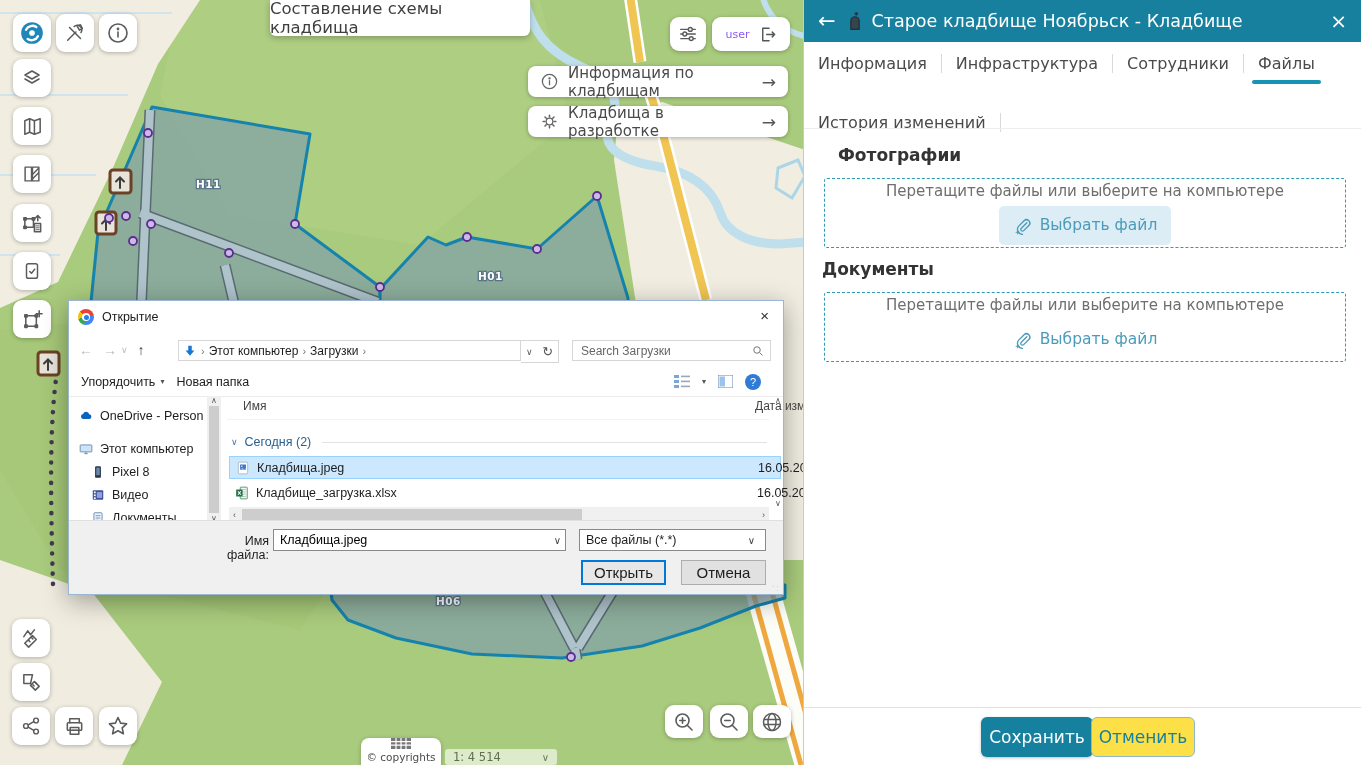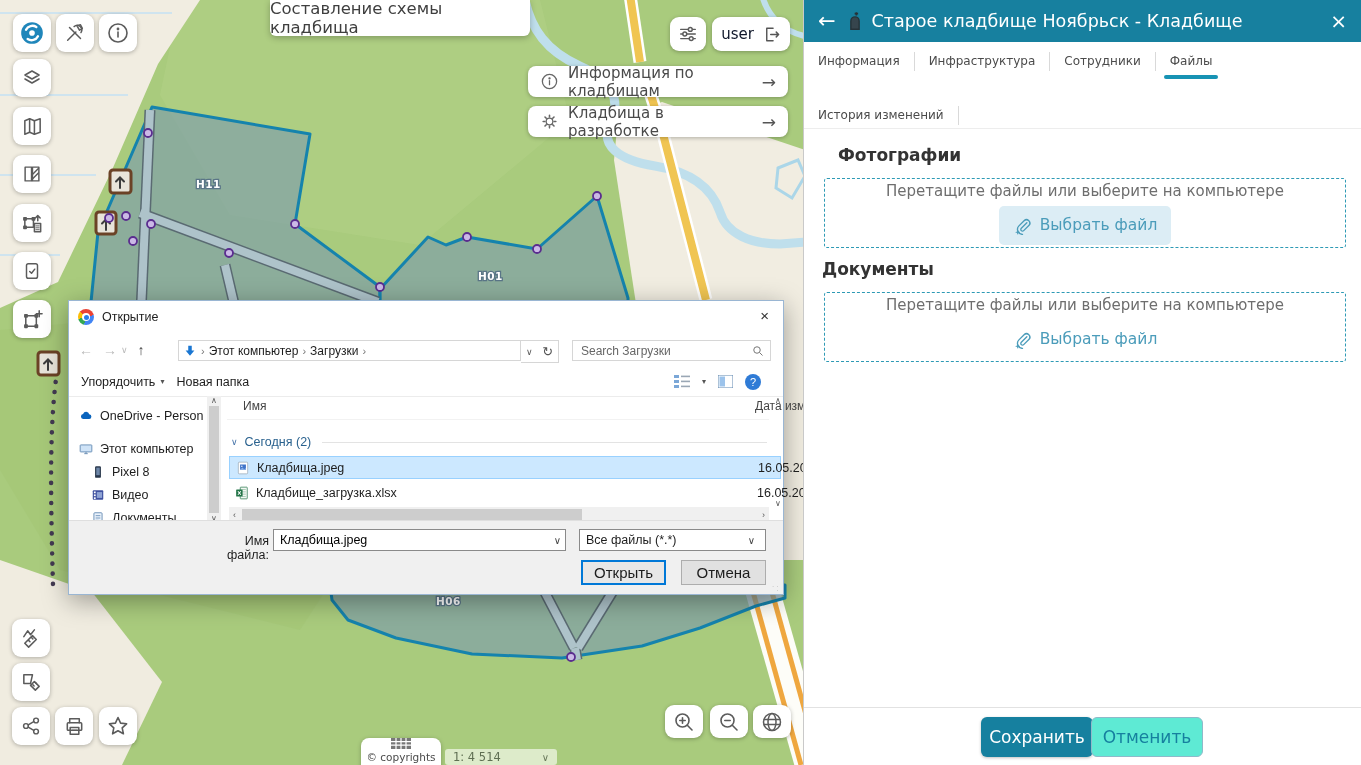--- a/index.html
+++ b/index.html
@@ -11,21 +11,21 @@
   .map-label{font:bold 10.5px "DejaVu Sans",sans-serif;fill:#fff;stroke:#5a7587;stroke-width:2.6px;
              paint-order:stroke;letter-spacing:.5px;}
   .mbtn{position:absolute;width:38px;height:38px;background:#fff;border-radius:9px;
         box-shadow:0 1px 4px rgba(0,0,0,.28);display:flex;align-items:center;justify-content:center;color:#5b5b5b;}
   .mbtn svg{stroke:#5b5b5b;fill:none;stroke-width:1.6;stroke-linecap:round;stroke-linejoin:round;}
   .tooltip{position:absolute;left:270px;top:0;width:260px;height:36px;background:#fff;
            border-radius:0 0 6px 6px;box-shadow:0 2px 6px rgba(0,0,0,.25);
            display:flex;align-items:center;justify-content:center;font-size:16.5px;color:#3f3f3f;}
   .userbtn{position:absolute;left:712px;top:17px;width:78px;height:34px;background:#fff;border-radius:9px;
            box-shadow:0 1px 4px rgba(0,0,0,.28);display:flex;align-items:center;justify-content:center;
-           gap:8px;font-size:15px;color:#0f172a;}
+           gap:8px;font-size:11px;color:#8b5cf6;}
   .ovl-btn{position:absolute;left:528px;width:260px;height:31px;background:#fff;border-radius:8px;
            box-shadow:0 1px 4px rgba(0,0,0,.28);display:flex;align-items:center;gap:9px;
            padding:0 12px;box-sizing:border-box;font-size:15px;color:#4a4a4a;}
   .ovl-btn .arr{margin-left:auto;font-size:17px;color:#555;}
   .scalebox{position:absolute;left:445px;top:749px;width:112px;height:16px;background:rgba(223,236,207,.95);
             border-radius:3px;display:flex;align-items:center;font-size:11.5px;color:#5f6f52;padding:0 8px;box-sizing:border-box;}
   .scalebox .chev{margin-left:auto;font-size:10px;color:#6a7a5c;}
   .copybox{position:absolute;left:361px;top:738px;width:80px;height:31px;background:#fff;border-radius:8px 8px 0 0;
            box-shadow:0 1px 4px rgba(0,0,0,.25);display:flex;flex-direction:column;align-items:center;justify-content:flex-start;}
   .copybox .btxt{font-size:10.5px;color:#4a4a4a;margin-top:1px;}
@@ -88,35 +88,35 @@
   .wbtn.primary{left:512px;background:#e7e7e7;border:2px solid #0078d7;}
   .wbtn.plain{left:612px;background:#e1e1e1;border:1px solid #adadad;}
   .grip{position:absolute;right:3px;bottom:3px;width:8px;height:8px;color:#bbb;font-size:8px;line-height:4px;}
   
   .panel{position:absolute;left:803px;top:0;width:558px;height:765px;background:#fff;border-left:1px solid #c9c9c9;box-sizing:border-box;}
   .p-head{position:absolute;left:0;top:0;right:0;height:42px;background:#17809f;color:#fff;display:flex;align-items:center;}
   .p-head .back{font-size:21px;margin-left:14px;}
   .p-head .ttl{font-size:17.5px;margin-left:6px;}
   .p-head .x{position:absolute;right:14px;font-size:20px;}
   .tabs{position:absolute;left:14px;top:48px;right:10px;display:flex;flex-wrap:wrap;row-gap:14px;align-items:center;}
-  .tab{font-size:12px;color:#4b4b4b;padding:6px 0;position:relative;white-space:nowrap;}
+  .tab{font-size:16px;color:#4b4b4b;padding:6px 0;position:relative;white-space:nowrap;}
   .tabsep{width:1px;height:19px;background:#d9d9d9;margin:0 14px;}
   .tab.active::after{content:'';position:absolute;left:-6px;right:-6px;bottom:-5px;height:4px;background:#1793b4;border-radius:2px;}
   .p-divider{position:absolute;left:0;right:0;top:128px;height:1px;background:#ededed;}
   .sect-h{position:absolute;left:18px;font-size:17px;font-weight:bold;color:#333;}
   .dropzone{position:absolute;left:20px;right:15px;border:1.6px dashed #2e9ab5;border-radius:3px;
             display:flex;flex-direction:column;align-items:center;justify-content:center;gap:6px;}
   .dz-text{font-size:15px;color:#6e6e6e;}
   .dz-btn{display:flex;align-items:center;gap:8px;font-size:15.5px;color:#4b9cba;padding:10px 14px;border-radius:5px;}
   .dz-btn.lit{background:#dcedf5;}
   .p-footline{position:absolute;left:0;right:0;top:707px;height:1px;background:#e2e2e2;}
   .pbtn{position:absolute;top:717px;height:40px;border-radius:6px;display:flex;align-items:center;justify-content:center;
         font-size:17px;box-sizing:border-box;}
   .pbtn.save{left:166px;width:112px;background:#16809f;color:#fff;box-shadow:0 1px 3px rgba(0,0,0,.25);margin-left:11px;}
-  .pbtn.cancel{left:287px;width:112px;background:#5eead4;color:#16809f;border:1px solid #8fb9c9;}
+  .pbtn.cancel{left:287px;width:104px;background:#fde047;color:#16809f;border:1px solid #8fb9c9;}
   .icon16{width:16px;height:16px;flex:none;}
   .icon14{width:14px;height:14px;flex:none;}
 </style>
 </head>
 <body>
 
 <div class="stage">
 
   <div class="map">
     <svg class="art" width="805" height="765" viewBox="0 0 805 765">

